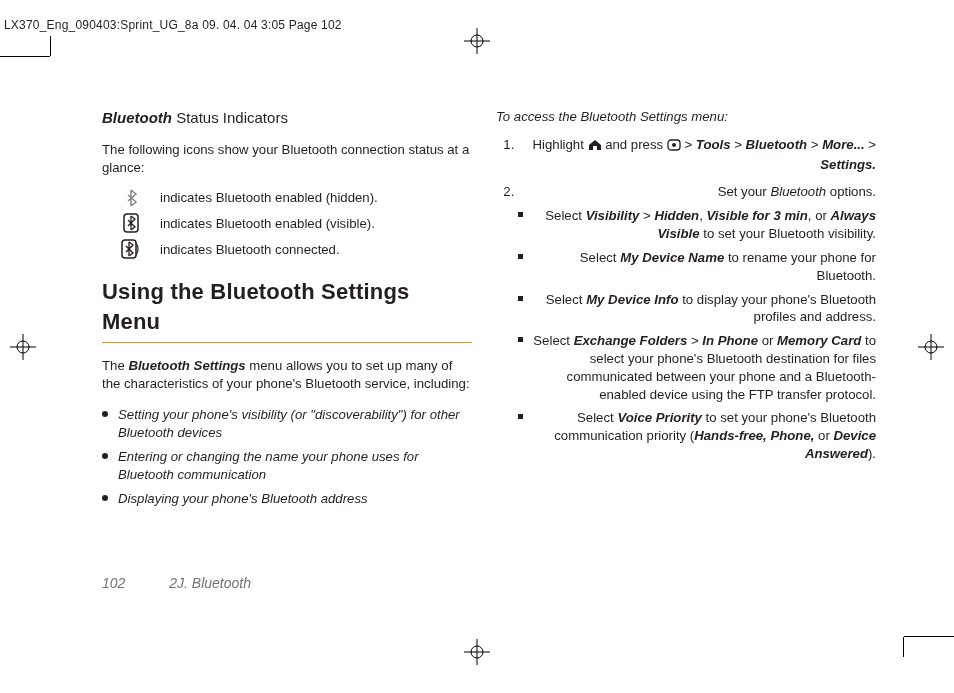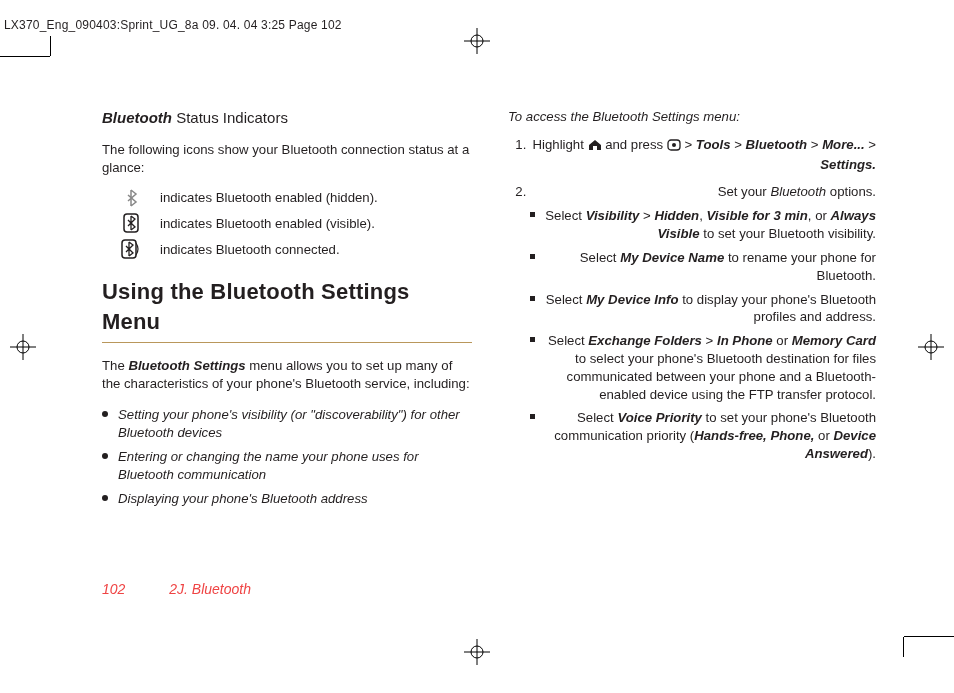--- a/index.html
+++ b/index.html
@@ -13,21 +13,21 @@
   .crop-corner{position:absolute;width:60px;height:60px;}
   .crop-tl{top:36px;left:0;}
   .crop-br{bottom:36px;right:0;}
   .crop-corner .h{position:absolute;height:1px;background:#000;width:50px;}
   .crop-corner .v{position:absolute;width:1px;background:#000;height:50px;}
   .crop-tl .h{top:20px;left:0;}
   .crop-tl .v{left:50px;top:0;height:20px;}
   .crop-br .h{bottom:20px;right:0;}
   .crop-br .v{right:50px;bottom:0;height:20px;}
 
-  .content{position:absolute;top:108px;left:102px;right:78px;bottom:80px;display:flex;gap:36px;}
+  .content{position:absolute;top:108px;left:102px;right:78px;bottom:80px;display:flex;gap:24px;}
   .col{flex:1 1 0;font-size:13.2px;line-height:1.35;}
   .col.left{flex:0 0 370px;}
   .h-chunk{margin-bottom:12px;}
   .subhead{font-size:15px;margin:0 0 10px 0;}
   .subhead .bi{font-weight:bold;font-style:italic;}
   .status-row{display:flex;align-items:flex-end;gap:18px;margin:6px 0 6px 18px;}
   .icon-slot{width:22px;display:flex;justify-content:center;}
   .section-title{font-size:22px;margin:18px 0 6px 0;letter-spacing:.2px;}
   .rule{height:1px;background:#b9975b;margin:4px 0 14px 0;}
   .ul{list-style:none;padding:0;margin:10px 0 0 0;}
@@ -36,29 +36,29 @@
   .step-lead{font-style:italic;margin:0 0 10px 0;}
   ol.steps{list-style:decimal;padding-left:22px;margin:0;text-align:right;}
   ol.steps > li{margin:0 0 10px 0;}
   .sub{list-style:none;padding:0;margin:6px 0 0 0;}
   .sub li{position:relative;padding-left:14px;margin:6px 0;}
   .sub li::before{content:"";position:absolute;left:0;top:5px;width:5px;height:5px;background:#231f20;}
   .inline-icon{display:inline-block;vertical-align:-2px;}
   .bi{font-weight:bold;font-style:italic;}
   .i{font-style:italic;}
 
-  .footer{position:absolute;left:102px;bottom:96px;font-style:italic;font-size:14px;color:#ef4444;}
+  .footer{position:absolute;left:102px;bottom:102px;font-style:italic;font-size:14px;color:#737373;}
   .footer .pnum{font-weight:normal;margin-right:40px;}
 </style>
 </head>
 <body>
 
 <div class="page">
 
-  <div class="crop-top-line">LX370_Eng_090403:Sprint_UG_8a  09. 04. 04    3:25  Page 102</div>
+  <div class="crop-top-line">LX370_Eng_090403:Sprint_UG_8a  09. 04. 04    3:05  Page 102</div>
 
   <div class="crop-corner crop-tl">
       <div class="h"></div>
       <div class="v"></div>
     </div>
   <div class="crop-corner crop-br">
       <div class="h"></div>
       <div class="v"></div>
     </div>
 

